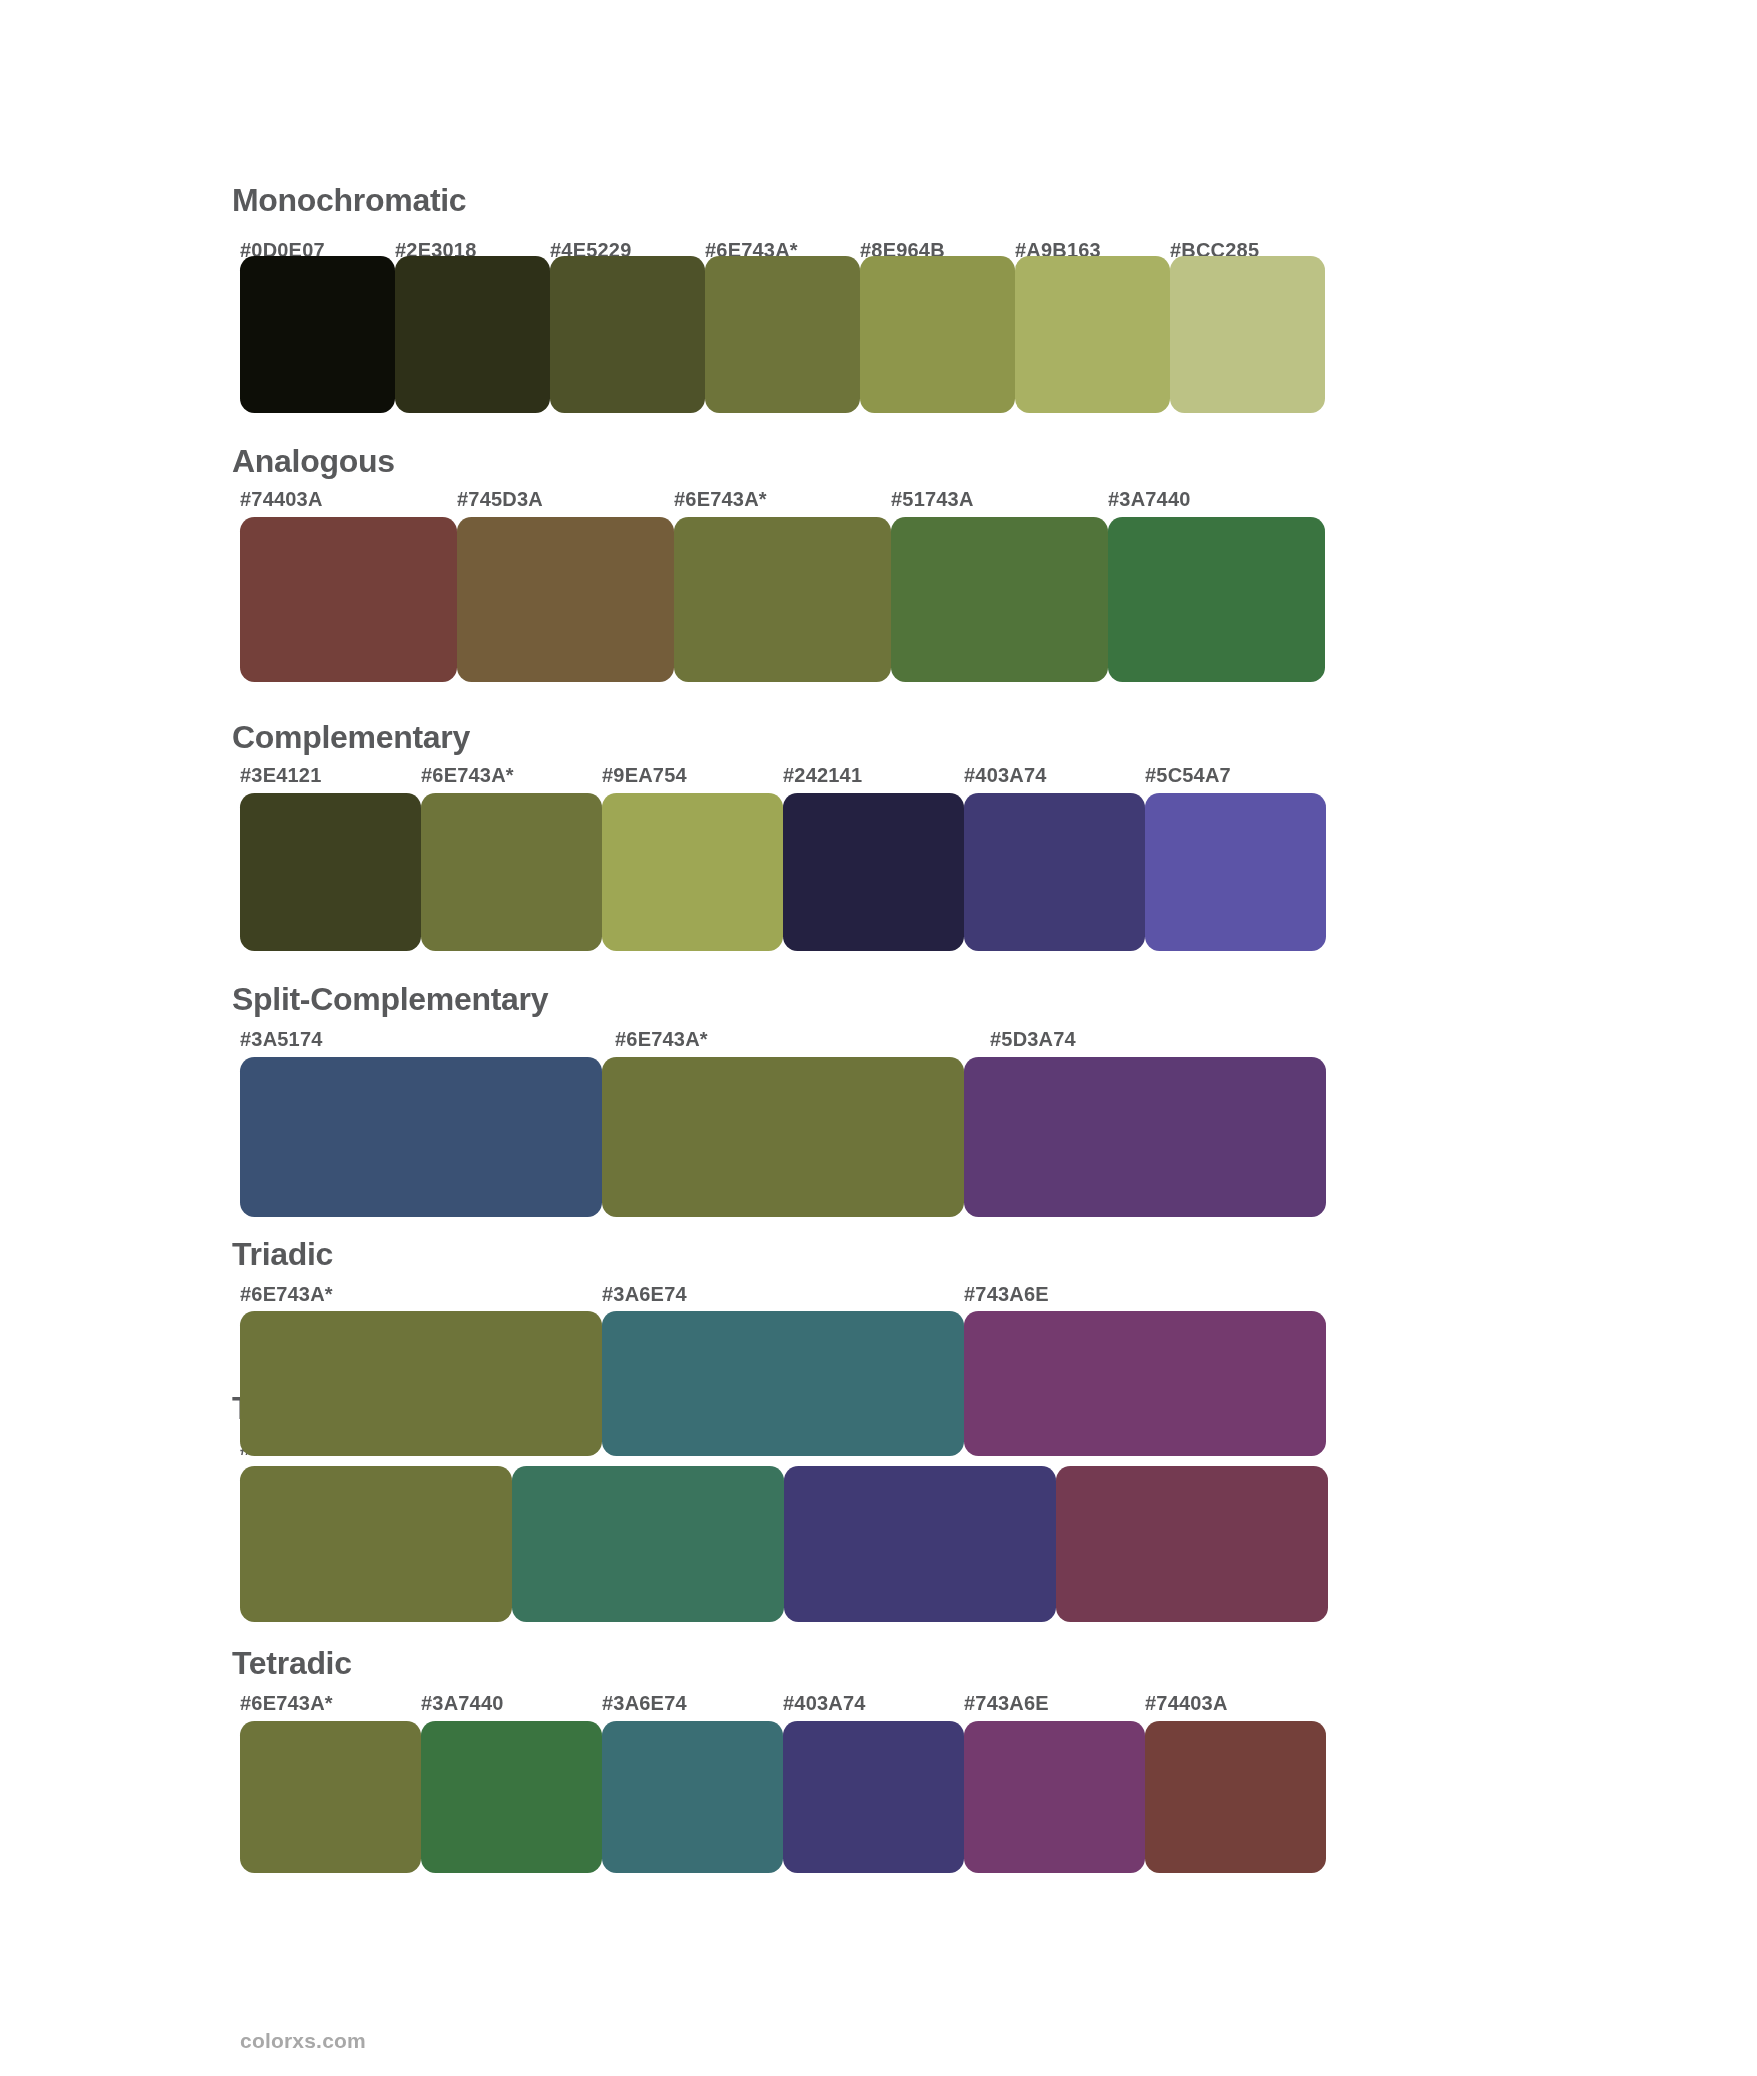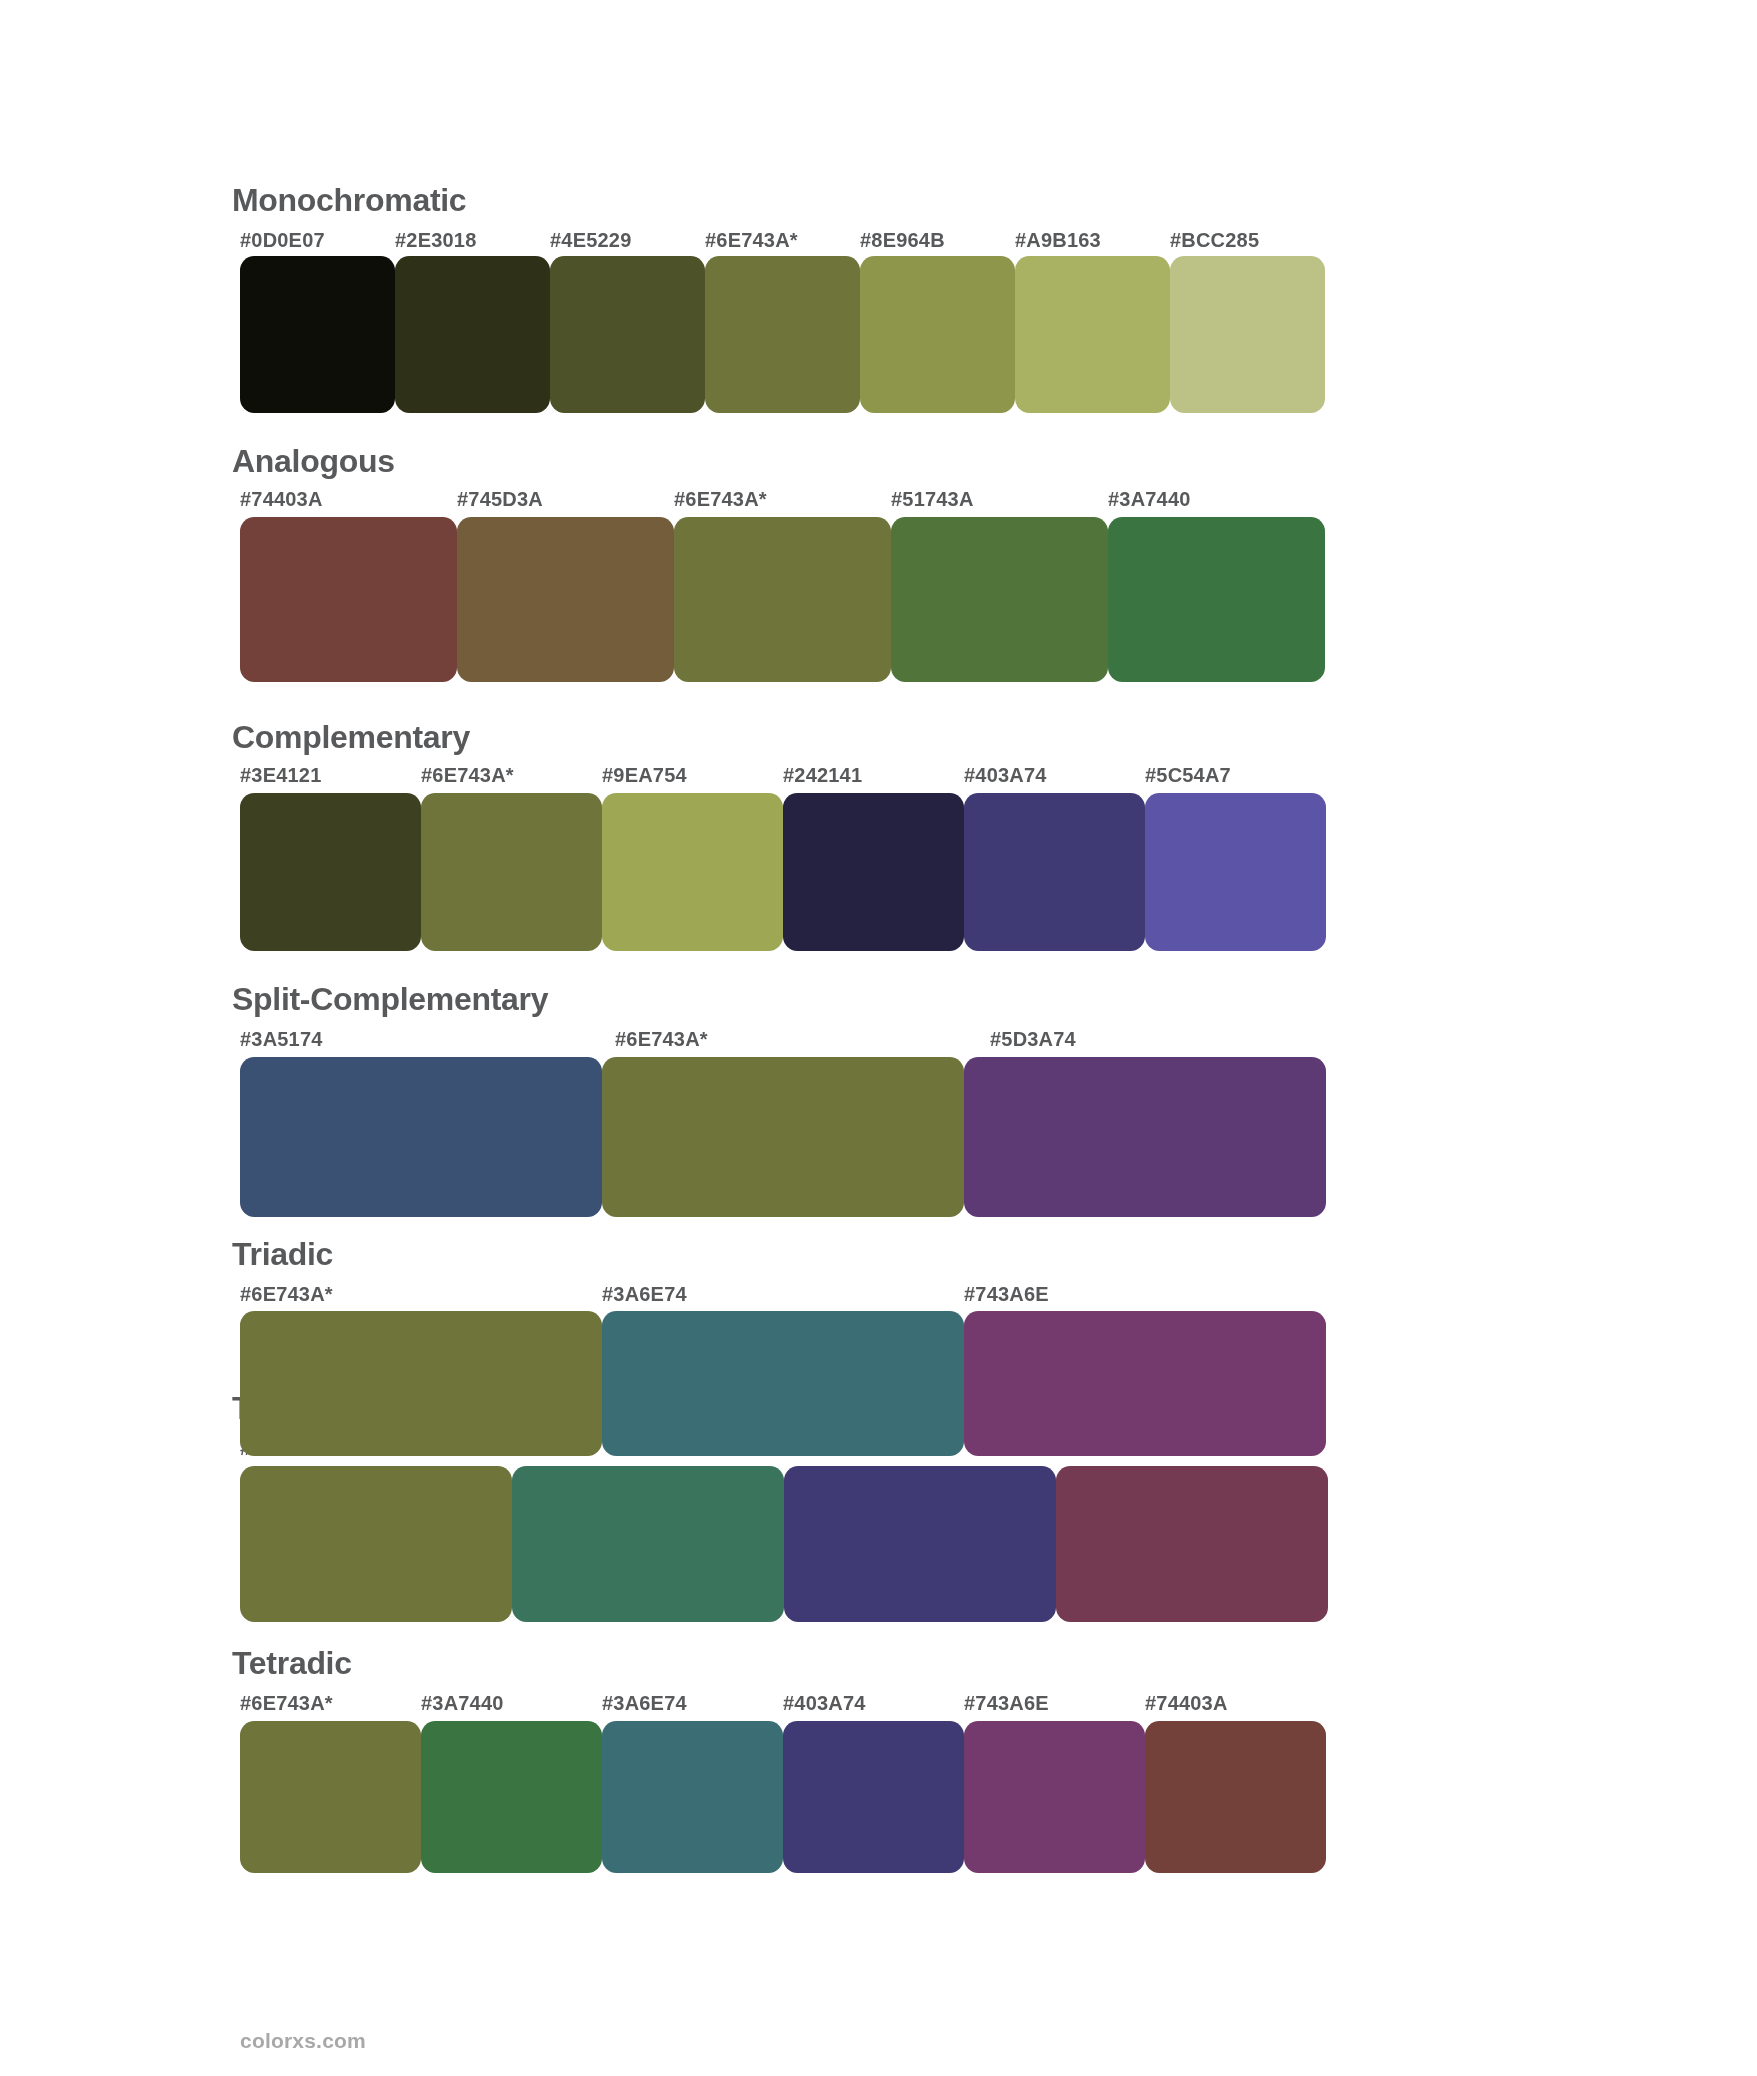--- a/index.html
+++ b/index.html
@@ -117,21 +117,21 @@
 <body>
 
 <div class="page">
 
   <div class="header">
   </div>
 
   <div class="sections" id="sections-root">
       <div class="section" style="position: absolute; left: 0px; top: 0px; width: 1757px; height: 236px;">
         <div class="section-title">Monochromatic</div>
-        <div class="labels" style="top: 54px;">
+        <div class="labels" style="top: 64px;">
           <div class="label" style="width: 155px;">#0D0E07</div>
           <div class="label" style="width: 155px;">#2E3018</div>
           <div class="label" style="width: 155px;">#4E5229</div>
           <div class="label" style="width: 155px;">#6E743A*</div>
           <div class="label" style="width: 155px;">#8E964B</div>
           <div class="label" style="width: 155px;">#A9B163</div>
           <div class="label" style="width: 155px;">#BCC285</div>
         </div>
         <div class="swatches" style="top: 80px; height: 157px;">
           <div class="swatch" style="background: rgb(13, 14, 7); width: 155px; z-index: 7;"></div>

